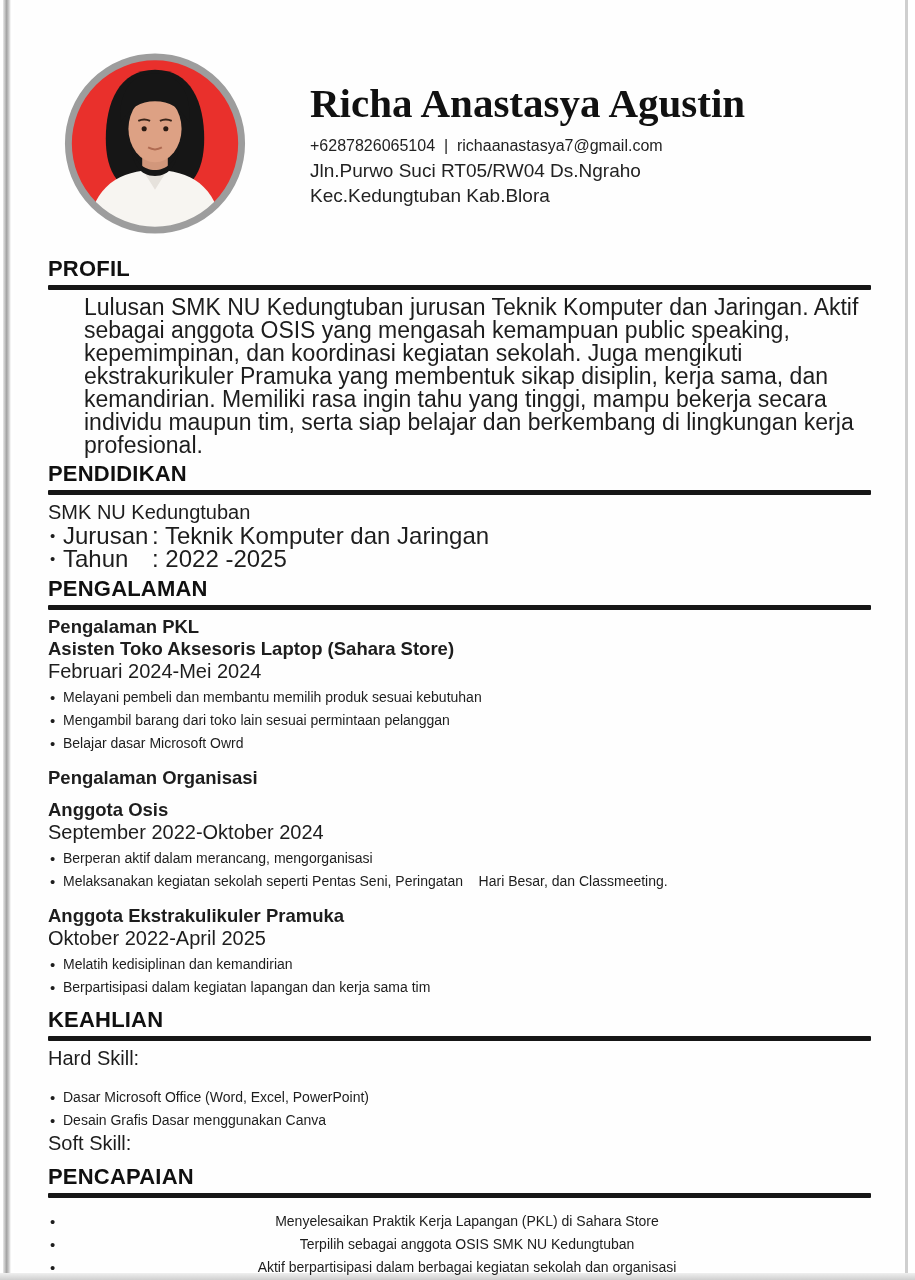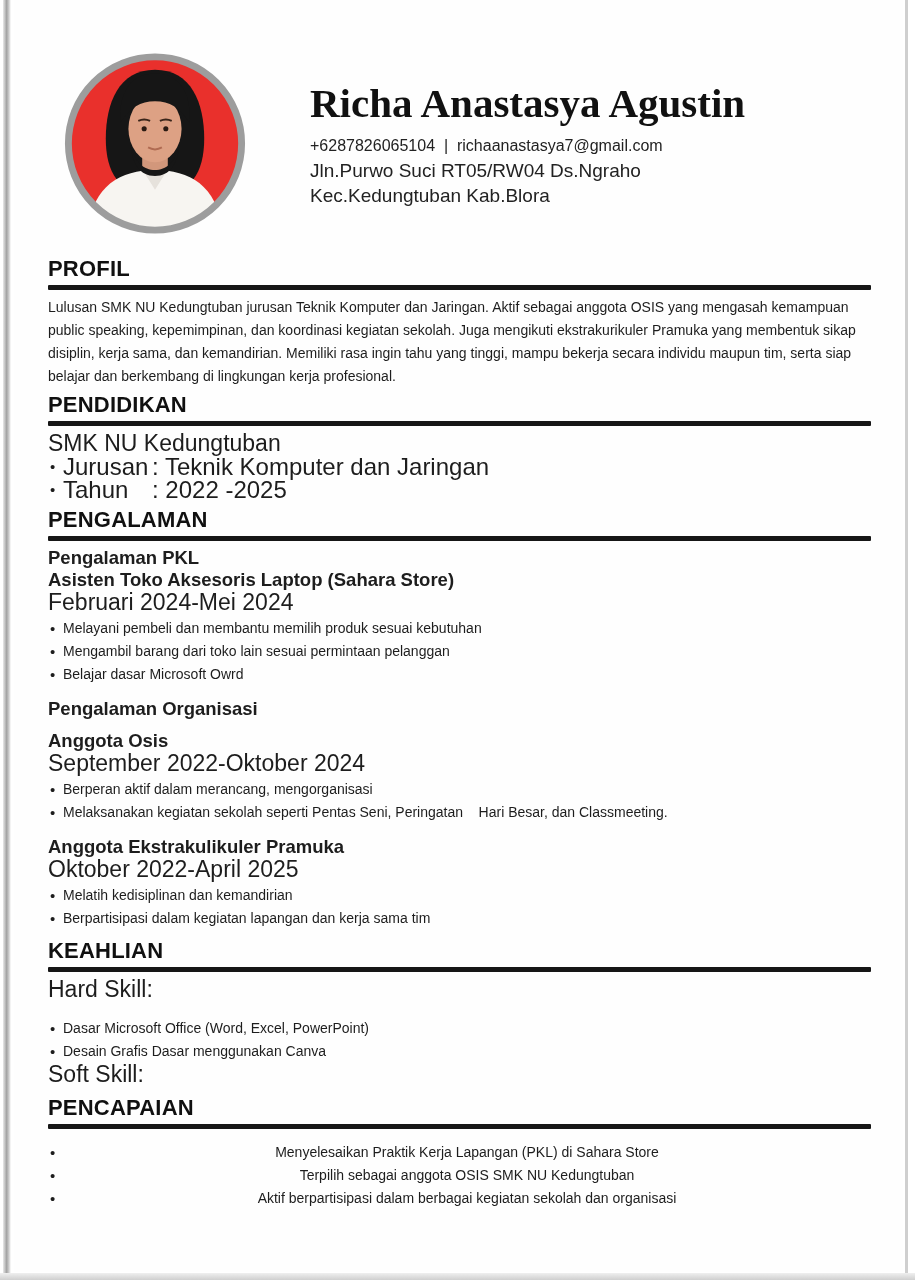--- a/index.html
+++ b/index.html
@@ -34,22 +34,22 @@
     font-weight:bold; font-size:41px; line-height:46px; color:#111; white-space:nowrap;
   }
   .contact-line { margin-top:7px; font-size:16px; line-height:25px; white-space:pre-wrap; color:#222; }
   .addr-line { font-size:19px; line-height:25px; color:#222; }
 
   
   .section { margin-top:13px; }
   .section-title { font-size:22px; line-height:26px; font-weight:bold; color:#101010; letter-spacing:.2px; }
   .rule { height:5px; background:#161616; margin:3px 0 6px 0; border-radius:1px; }
 
-  .body-text { font-size:14px; line-height:23px; text-align:left; }
-  .line { font-size:23px; line-height:23px; }
+  .body-text { font-size:23px; line-height:23px; text-align:left;margin-left:36px; }
+  .line { font-size:20px; line-height:23px; }
   .subhead { font-weight:bold; font-size:18.5px; line-height:22px; }
 
   ul.bullets { list-style:none; margin:3px 0 0 0; }
   ul.bullets li {
     position:relative; padding-left:15px;
     font-size:14px; line-height:23px; white-space:pre-wrap;
   }
   ul.bullets li::before { content:"\2022"; position:absolute; left:2px; font-size:15px; }
 
   .edu-row { font-size:24px; line-height:23px; position:relative; padding-left:15px; }

